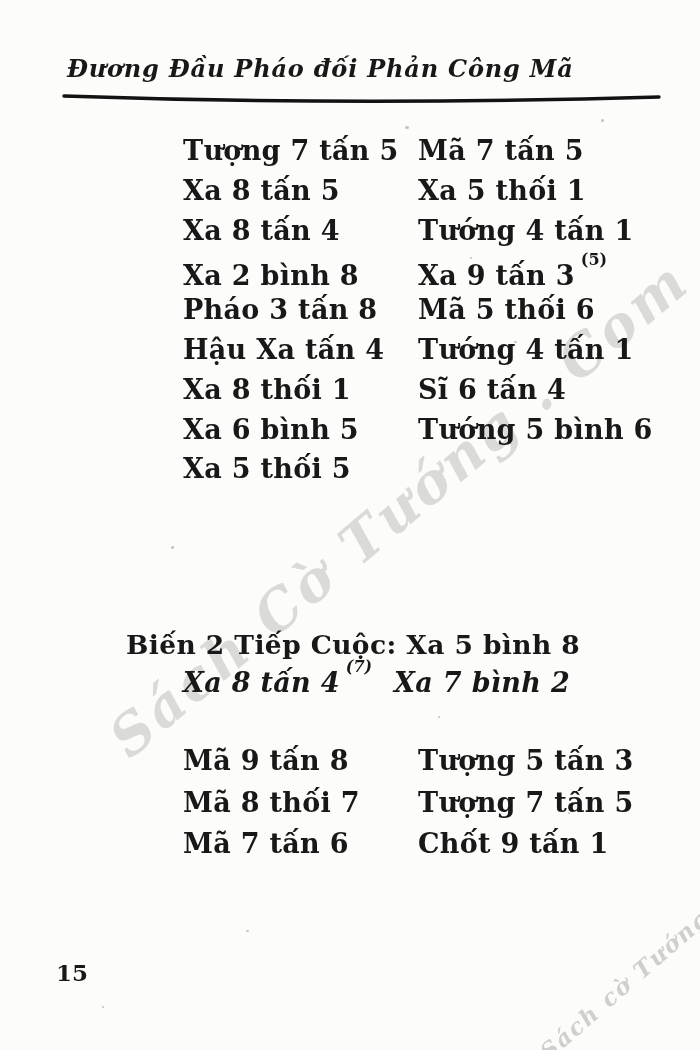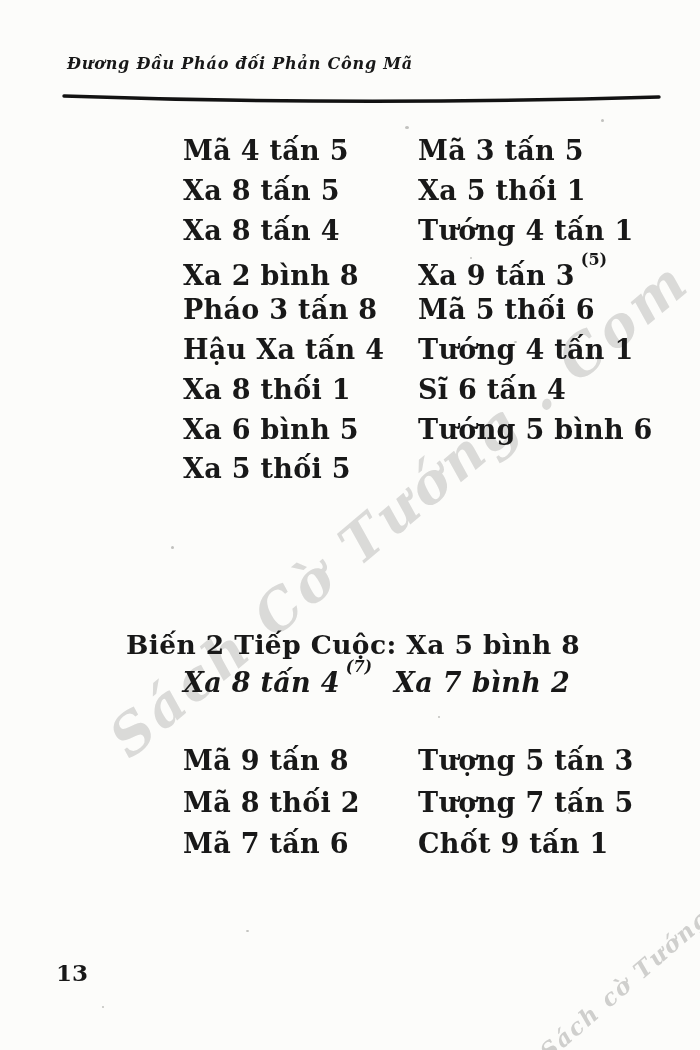--- a/index.html
+++ b/index.html
@@ -14,21 +14,21 @@
     background: #fcfcfa;
     overflow: hidden;
     font-family: "DejaVu Serif", "Liberation Serif", serif;
     color: #181818;
   }
   
   .running-header {
     position: absolute;
     left: 67px;
     top: 54px;
-    font-size: 16px;
+    font-size: 24px;
     font-style: italic;
     font-weight: bold;
     letter-spacing: 0.8px;
     white-space: nowrap;
     z-index: 3;
   }
   .header-rule {
     position: absolute;
     left: 0;
     top: 86px;
@@ -134,21 +134,21 @@
 
   <svg class="header-rule" width="700" height="26" viewBox="0 0 700 26">
     <path d="M64,10 Q352,20 659,11" stroke="#121212" stroke-width="3.4" fill="none" stroke-linecap="round"></path>
   </svg>
 
   <div class="wm wm-mid">Sách Cờ Tướng . Com</div>
   <div class="wm wm-bottom">Sách cờ Tướng . Com</div>
 
   <div class="moves sec1">
     <div class="row">
-      <span class="cell-left"><span>Mã 4 tấn 5</span></span><span class="cell-right"><span>Mã 3 tấn 5</span></span>
+      <span class="cell-left"><span>Tượng 7 tấn 5</span></span><span class="cell-right"><span>Mã 7 tấn 5</span></span>
     </div>
     <div class="row">
       <span class="cell-left"><span>Xa 8 tấn 5</span></span><span class="cell-right"><span>Xa 5 thối 1</span></span>
     </div>
     <div class="row">
       <span class="cell-left"><span>Xa 8 tấn 4</span></span><span class="cell-right"><span>Tướng 4 tấn 1</span></span>
     </div>
     <div class="row">
       <span class="cell-left"><span>Xa 2 bình 8</span></span><span class="cell-right"><span>Xa 9 tấn 3</span><sup class="note">(5)</sup></span>
     </div>
@@ -173,28 +173,28 @@
 
   <div class="combined-line">
     <span>Xa 8 tấn 4</span><sup class="note">(7)</sup><span class="gap"></span><span>Xa 7 bình 2</span>
   </div>
 
   <div class="moves sec2">
     <div class="row">
       <span class="cell-left"><span>Mã 9 tấn 8</span></span><span class="cell-right"><span>Tượng 5 tấn 3</span></span>
     </div>
     <div class="row">
-      <span class="cell-left"><span>Mã 8 thối 2</span></span><span class="cell-right"><span>Tượng 7 tấn 5</span></span>
+      <span class="cell-left"><span>Mã 8 thối 7</span></span><span class="cell-right"><span>Tượng 7 tấn 5</span></span>
     </div>
     <div class="row">
       <span class="cell-left"><span>Mã 7 tấn 6</span></span><span class="cell-right"><span>Chốt 9 tấn 1</span></span>
     </div>
   </div>
 
-  <div class="page-number">13</div>
+  <div class="page-number">15</div>
 
   <div class="speck" style="left:405px;top:126px;width:4px;height:3px;"></div>
   <div class="speck" style="left:601px;top:119px;width:3px;height:3px;"></div>
   <div class="speck" style="left:341px;top:142px;width:2px;height:2px;"></div>
   <div class="speck" style="left:470px;top:257px;width:2px;height:2px;"></div>
   <div class="speck" style="left:514px;top:341px;width:3px;height:2px;"></div>
   <div class="speck" style="left:171px;top:546px;width:3px;height:3px;"></div>
   <div class="speck" style="left:438px;top:716px;width:2px;height:2px;"></div>
   <div class="speck" style="left:568px;top:812px;width:2px;height:2px;"></div>
   <div class="speck" style="left:246px;top:930px;width:3px;height:2px;"></div>

